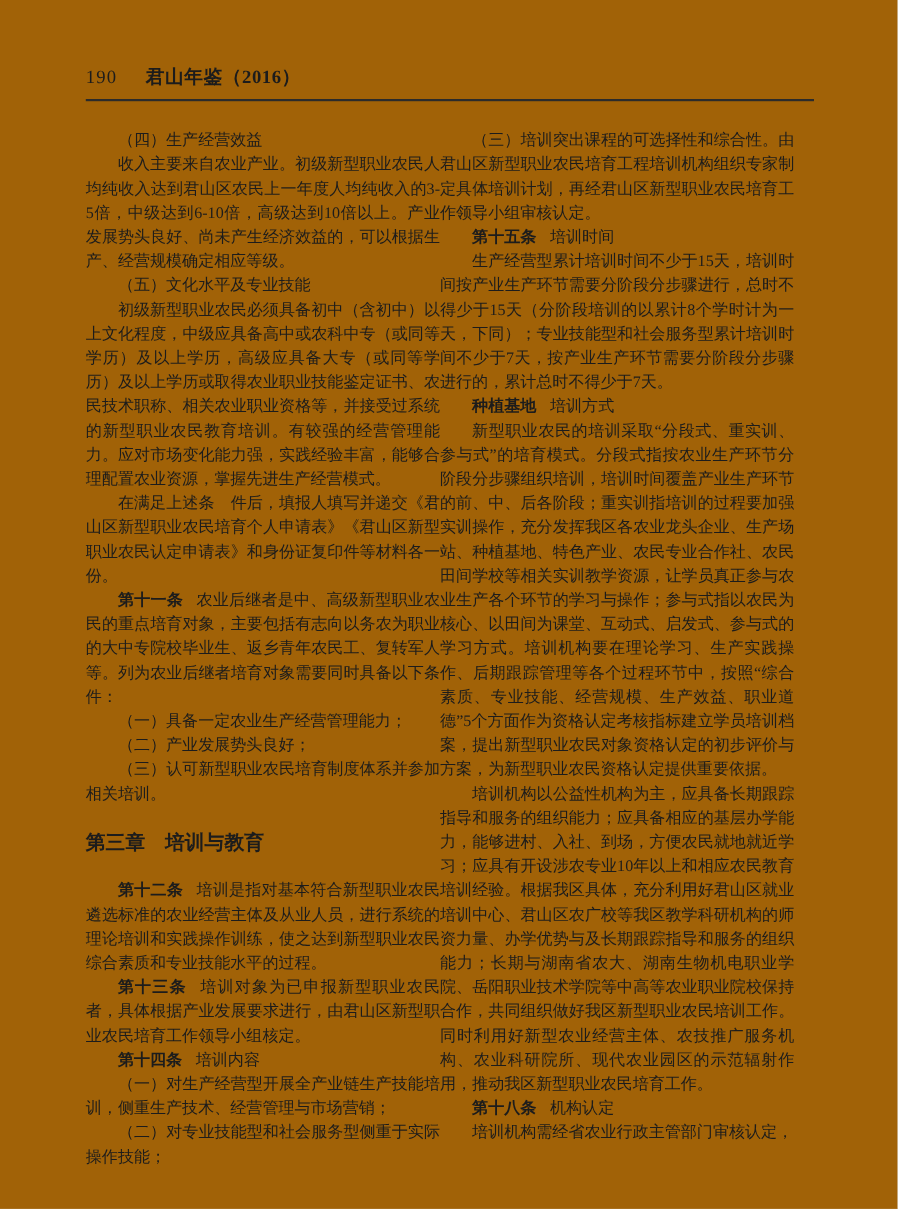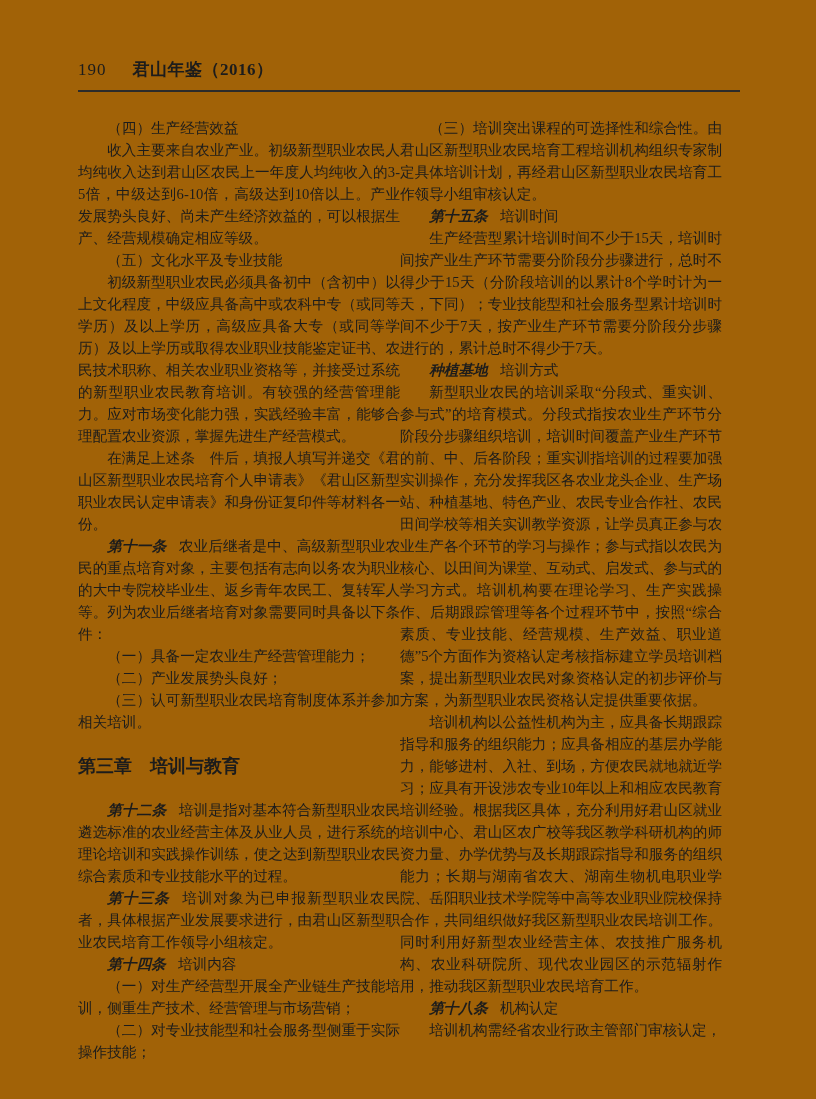--- a/index.html
+++ b/index.html
@@ -43,21 +43,20 @@
     text-indent:2em;
     font-size:14.6px;
     line-height:22px;
     text-align:justify;
     text-justify:inter-ideograph;
   }
   .art {
     font-family:"Liberation Sans","DejaVu Sans",sans-serif;
     font-weight:bold;
     margin-right:0.85em;
-    font-style:italic;
   }
   .chapter {
     margin:22px 0;
     text-align:left;
     text-indent:0;
     font-size:18px;
     line-height:22px;
     font-weight:bold;
     font-family:"Liberation Sans","DejaVu Sans",sans-serif;
   }

